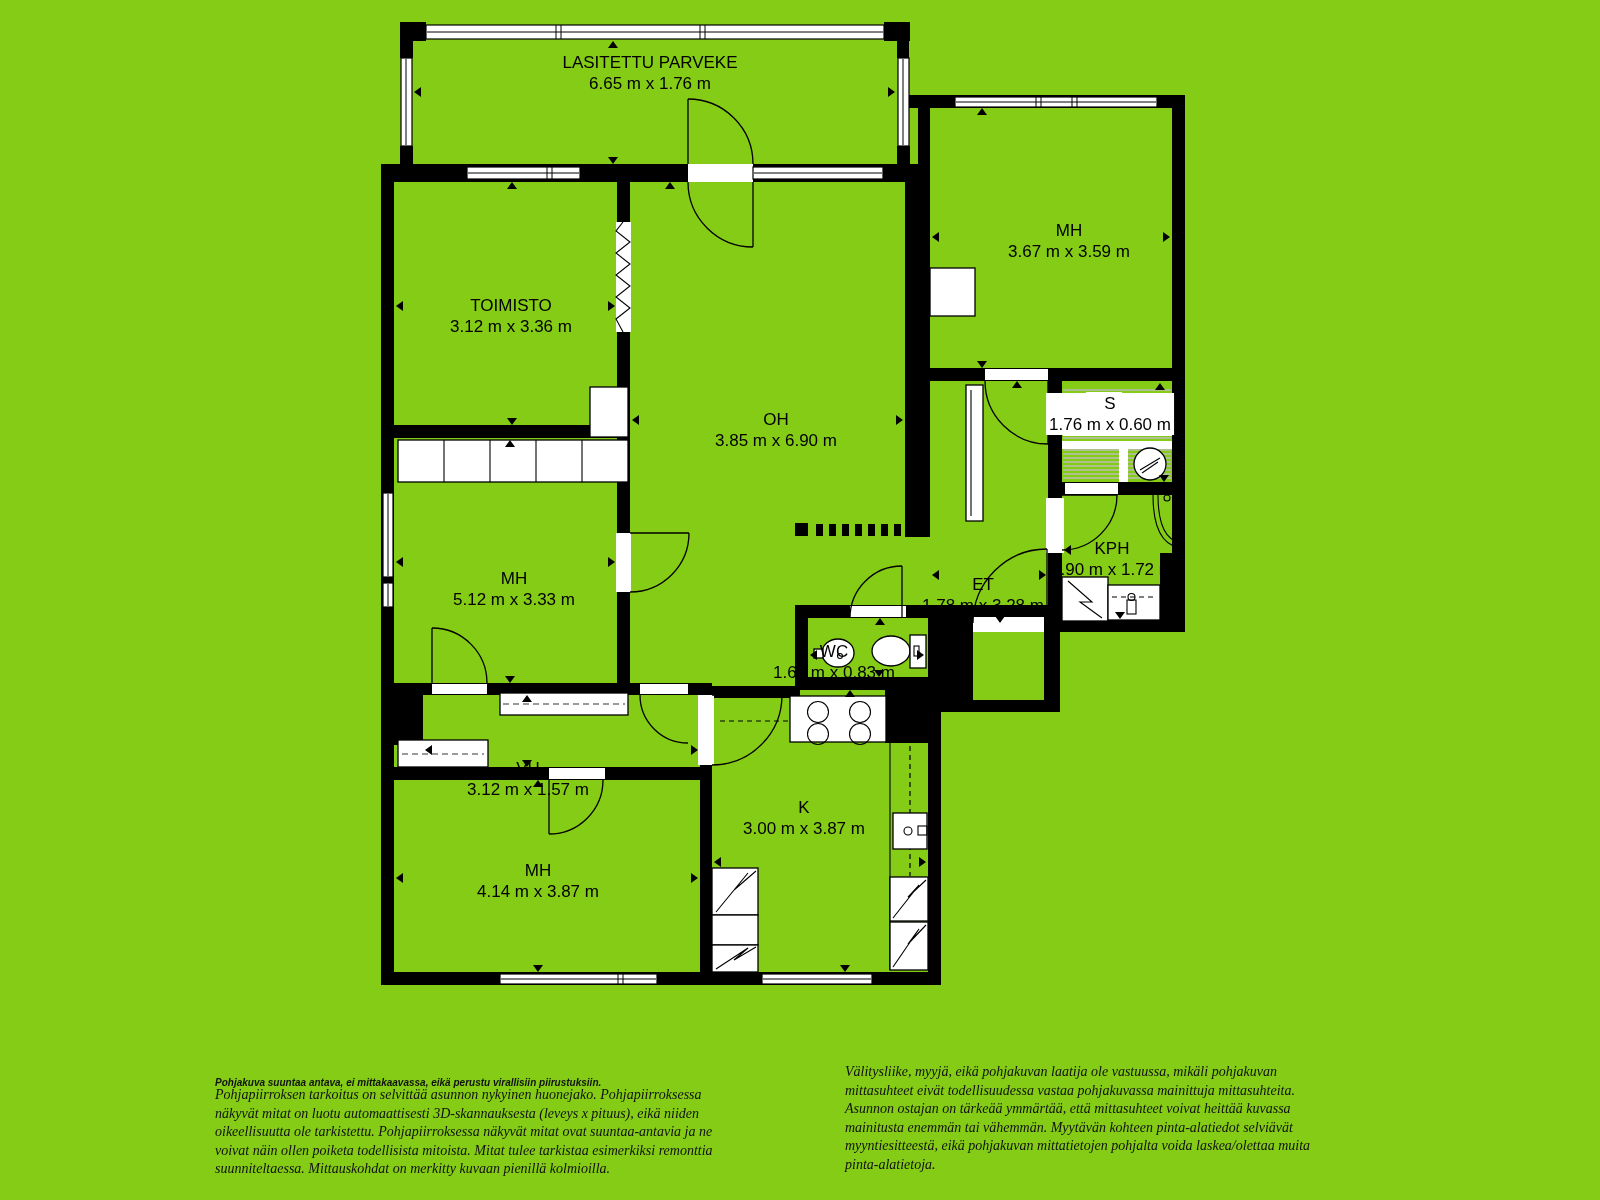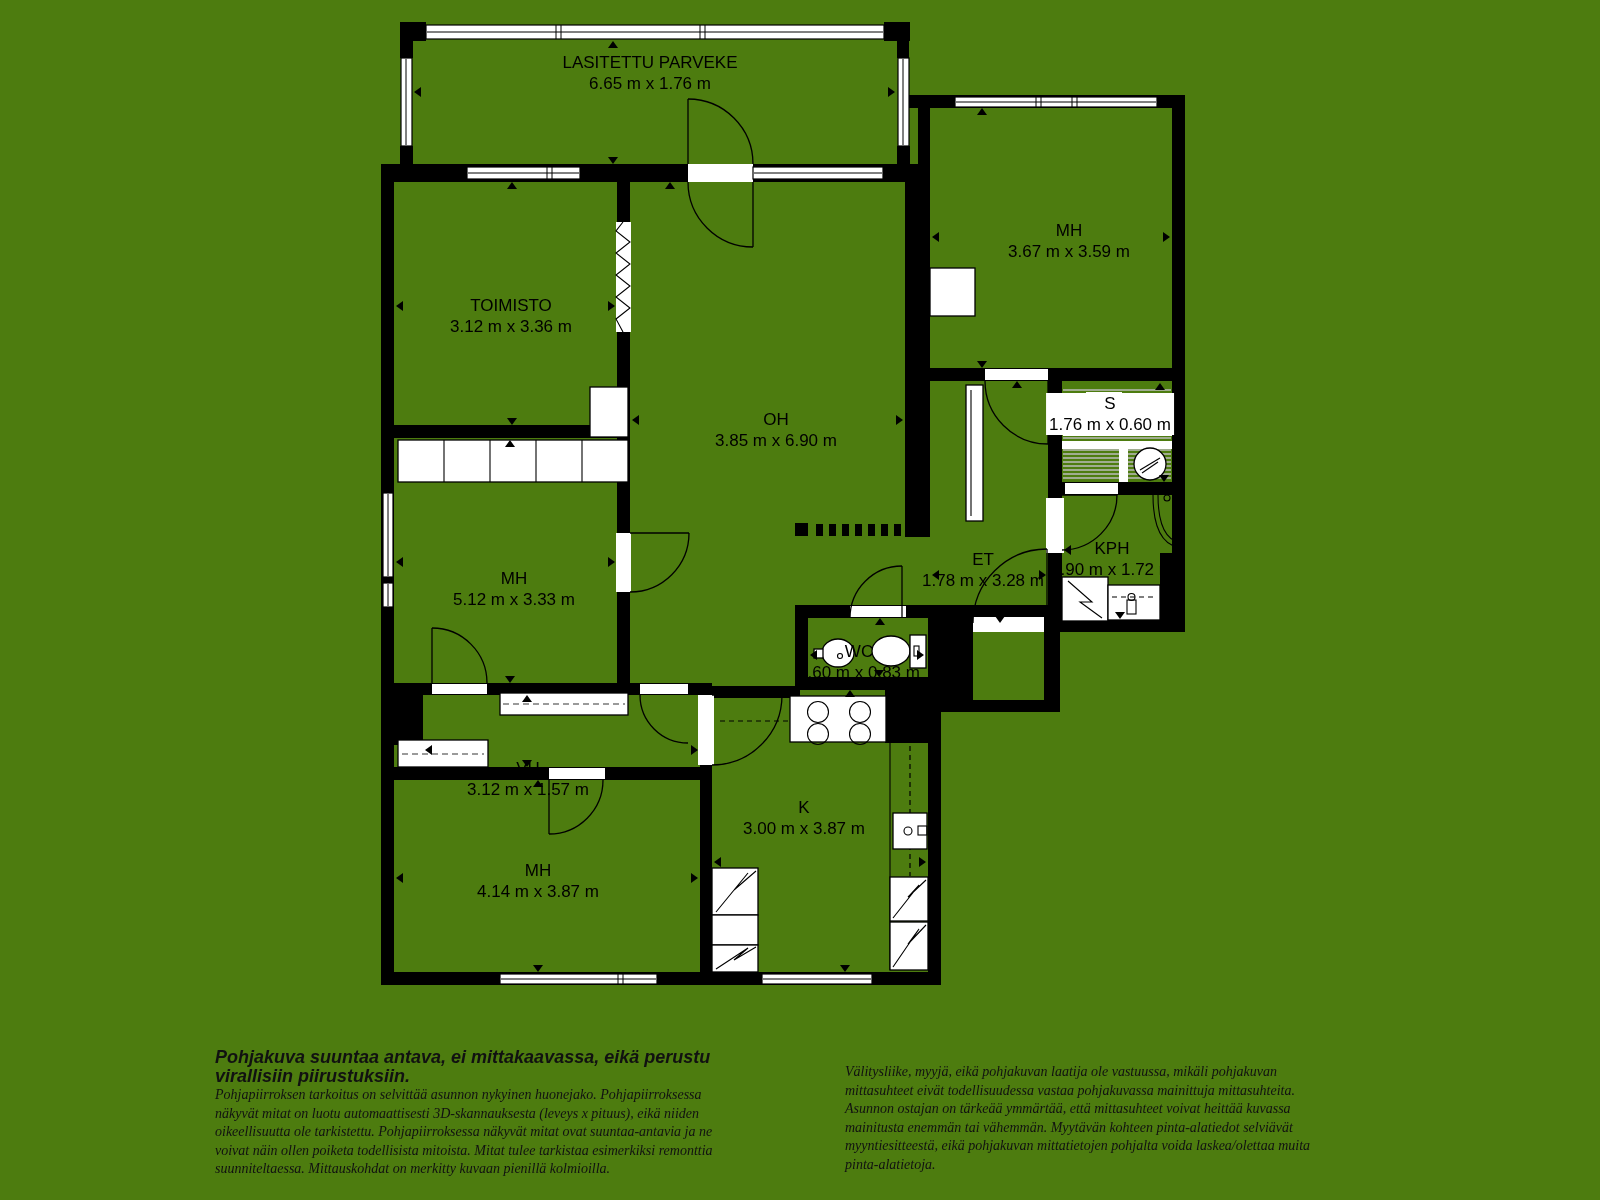--- a/index.html
+++ b/index.html
@@ -1,24 +1,24 @@
 <!DOCTYPE html>
 <html><head>
 <meta charset="utf-8">
 <style>
   html,body{margin:0;padding:0;background:#fff;}
-  #page{position:relative;width:1600px;height:1200px;background:#4d7c0f;
+  #page{position:relative;width:1600px;height:1200px;background:#84cc16;
         font-family:"Liberation Sans",sans-serif;overflow:hidden;}
   #plan-svg{position:absolute;left:0;top:0;}
   .room-label{position:absolute;transform:translate(-50%,-50%);text-align:center;
               color:#000;font-size:17px;line-height:21px;white-space:nowrap;z-index:5;}
   .room-label span{display:block;}
   .room-label.bg span{background:#ffffff;padding:0 3px;}
   .disc{position:absolute;color:#111;font-style:italic;z-index:5;}
-  .disc-head{font-weight:bold;font-size:18px;line-height:19px;}
+  .disc-head{font-weight:bold;font-size:10px;line-height:19px;margin-top:25px;}
   .disc-body{font-size:14px;line-height:18.6px;font-family:Liberation Serif, serif;}
   .wall{fill:#000;}
   .gap{fill:#fff;}
   .win{fill:#fff;stroke:#000;stroke-width:1.2;}
   .wline{stroke:#000;stroke-width:1;}
   .door{stroke:#000;stroke-width:1.3;fill:none;}
   .furn{fill:#fff;stroke:#000;stroke-width:1.3;}
   .thin{stroke:#000;stroke-width:1.1;fill:none;}
   .dash{stroke:#7a7a7a;stroke-width:1.3;stroke-dasharray:6 4;fill:none;}
   .bdash{stroke:#000;stroke-width:1.2;stroke-dasharray:5 4;fill:none;}
@@ -334,25 +334,25 @@
     <span class="dm">3.85 m x 6.90 m</span>
   </div>
   <div class="room-label bg" style="left:1110px;top:414px">
     <span class="nm">S</span>
     <span class="dm">1.76 m x 0.60 m</span>
   </div>
   <div class="room-label" style="left:1112px;top:559px">
     <span class="nm">KPH</span>
     <span class="dm">1.90 m x 1.72 m</span>
   </div>
-  <div class="room-label" style="left:983px;top:570px">
+  <div class="room-label" style="left:983px;top:595px">
     <span class="nm">ET</span>
     <span class="dm">1.78 m x 3.28 m</span>
   </div>
-  <div class="room-label" style="left:859px;top:662px">
+  <div class="room-label" style="left:834px;top:662px">
     <span class="nm">WC</span>
     <span class="dm">1.60 m x 0.83 m</span>
   </div>
   <div class="room-label" style="left:514px;top:589px">
     <span class="nm">MH</span>
     <span class="dm">5.12 m x 3.33 m</span>
   </div>
   <div class="room-label" style="left:528px;top:779px">
     <span class="nm">VH</span>
     <span class="dm">3.12 m x 1.57 m</span>

